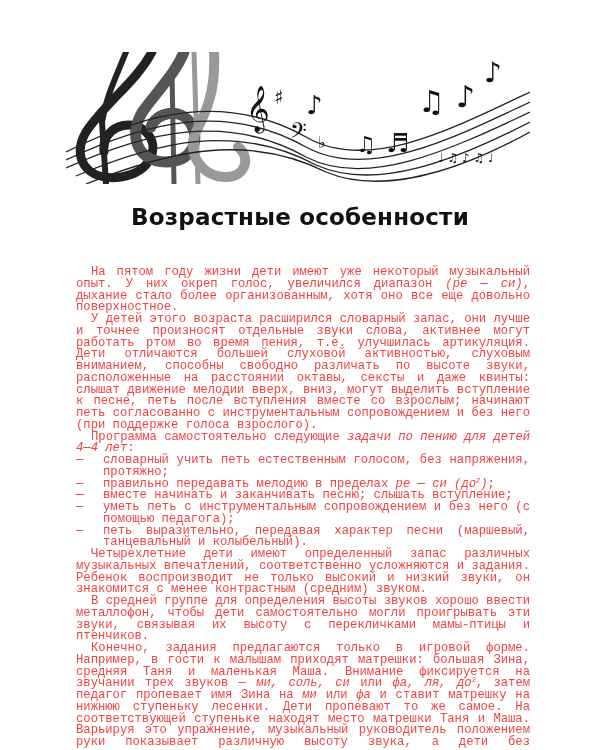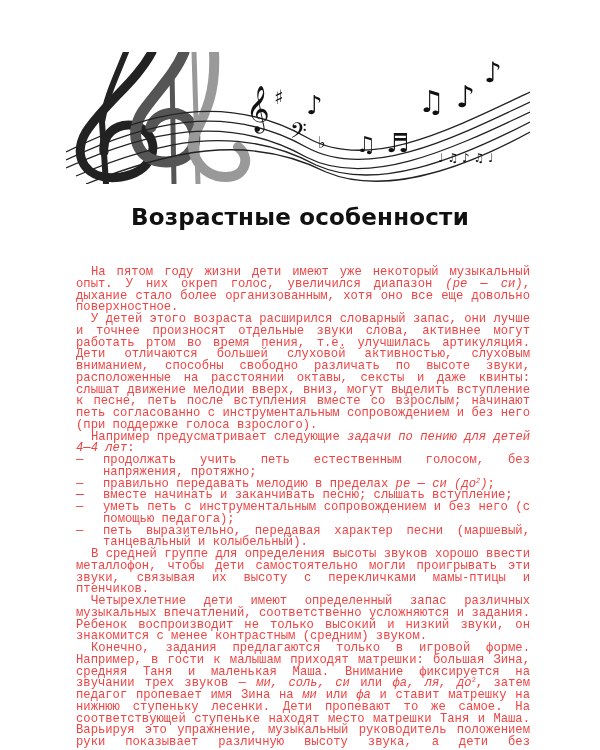--- a/index.html
+++ b/index.html
@@ -61,31 +61,31 @@
 
 <div class="title">
   <div>Возрастные особенности</div>
 </div>
 
 <div class="body">
   <p class="p"><span>На пятом году жизни дети имеют уже некоторый музыкальный опыт. У них окреп голос, увеличился диапазон </span><i>(ре — си)</i><span>, дыхание стало более организованным, хотя оно все еще довольно поверхностное.</span></p>
 
   <p class="p">У детей этого возраста расширился словарный запас, они лучше и точнее произносят отдельные звуки слова, активнее могут работать ртом во время пения, т.е. улучшилась артикуляция. Дети отличаются большей слуховой активностью, слуховым вниманием, способны свободно различать по высоте звуки, расположенные на расстоянии октавы, сексты и даже квинты: слышат движение мелодии вверх, вниз, могут выделить вступление к песне, петь после вступления вместе со взрослым; начинают петь согласованно с инструментальным сопровождением и без него (при поддержке голоса взрослого).</p>
 
-  <p class="p"><span>Например предусматривает следующие </span><i>задачи по пению для детей 4—4 лет</i><span>:</span></p>
+  <p class="p"><span>Программа самостоятельно следующие </span><i>задачи по пению для детей 4—4 лет</i><span>:</span></p>
 
   <ul class="list">
-    <li><span class="dash">—</span><span>продолжать учить петь естественным голосом, без напряжения, протяжно;</span></li>
+    <li><span class="dash">—</span><span>словарный учить петь естественным голосом, без напряжения, протяжно;</span></li>
     <li><span class="dash">—</span><span>правильно передавать мелодию в пределах </span><i>ре — си (до</i><i><sup>2</sup></i><i>)</i><span>;</span></li>
     <li><span class="dash">—</span></li>
     <li><span class="dash">—</span></li>
     <li><span class="dash">—</span></li>
     <li><span class="dash">—</span><span>вместе начинать и заканчивать песню; слышать вступление;</span></li>
     <li><span class="dash">—</span><span>уметь петь с инструментальным сопровождением и без него (с помощью педагога);</span></li>
     <li><span class="dash">—</span><span>петь выразительно, передавая характер песни (маршевый, танцевальный и колыбельный).</span></li>
   </ul>
 
+  <p class="p">Четырехлетние дети имеют определенный запас различных музыкальных впечатлений, соответственно усложняются и задания. Ребенок воспроизводит не только высокий и низкий звуки, он знакомится с менее контрастным (средним) звуком.</p>
+
   <p class="p">В средней группе для определения высоты звуков хорошо ввести металлофон, чтобы дети самостоятельно могли проигрывать эти звуки, связывая их высоту с перекличками мамы-птицы и птенчиков.</p>
-
-  <p class="p">Четырехлетние дети имеют определенный запас различных музыкальных впечатлений, соответственно усложняются и задания. Ребенок воспроизводит не только высокий и низкий звуки, он знакомится с менее контрастным (средним) звуком.</p>
 
   <p class="p"><span>Конечно, задания предлагаются только в игровой форме. Например, в гости к малышам приходят матрешки: большая Зина, средняя Таня и маленькая Маша. Внимание фиксируется на звучании трех звуков — </span><i>ми, соль, си</i><span> или </span><i>фа, ля, до</i><sup>2</sup><span>, затем педагог пропевает имя Зина на </span><i>ми</i><span> или </span><i>фа</i><span> и ставит матрешку на нижнюю ступеньку лесенки. Дети пропевают то же самое. На соответствующей ступеньке находят место матрешки Таня и Маша. Варьируя это упражнение, музыкальный руководитель положением руки показывает различную высоту звука, а дети без музыкального со-</span></p>
 </div>
 
 </body></html>

